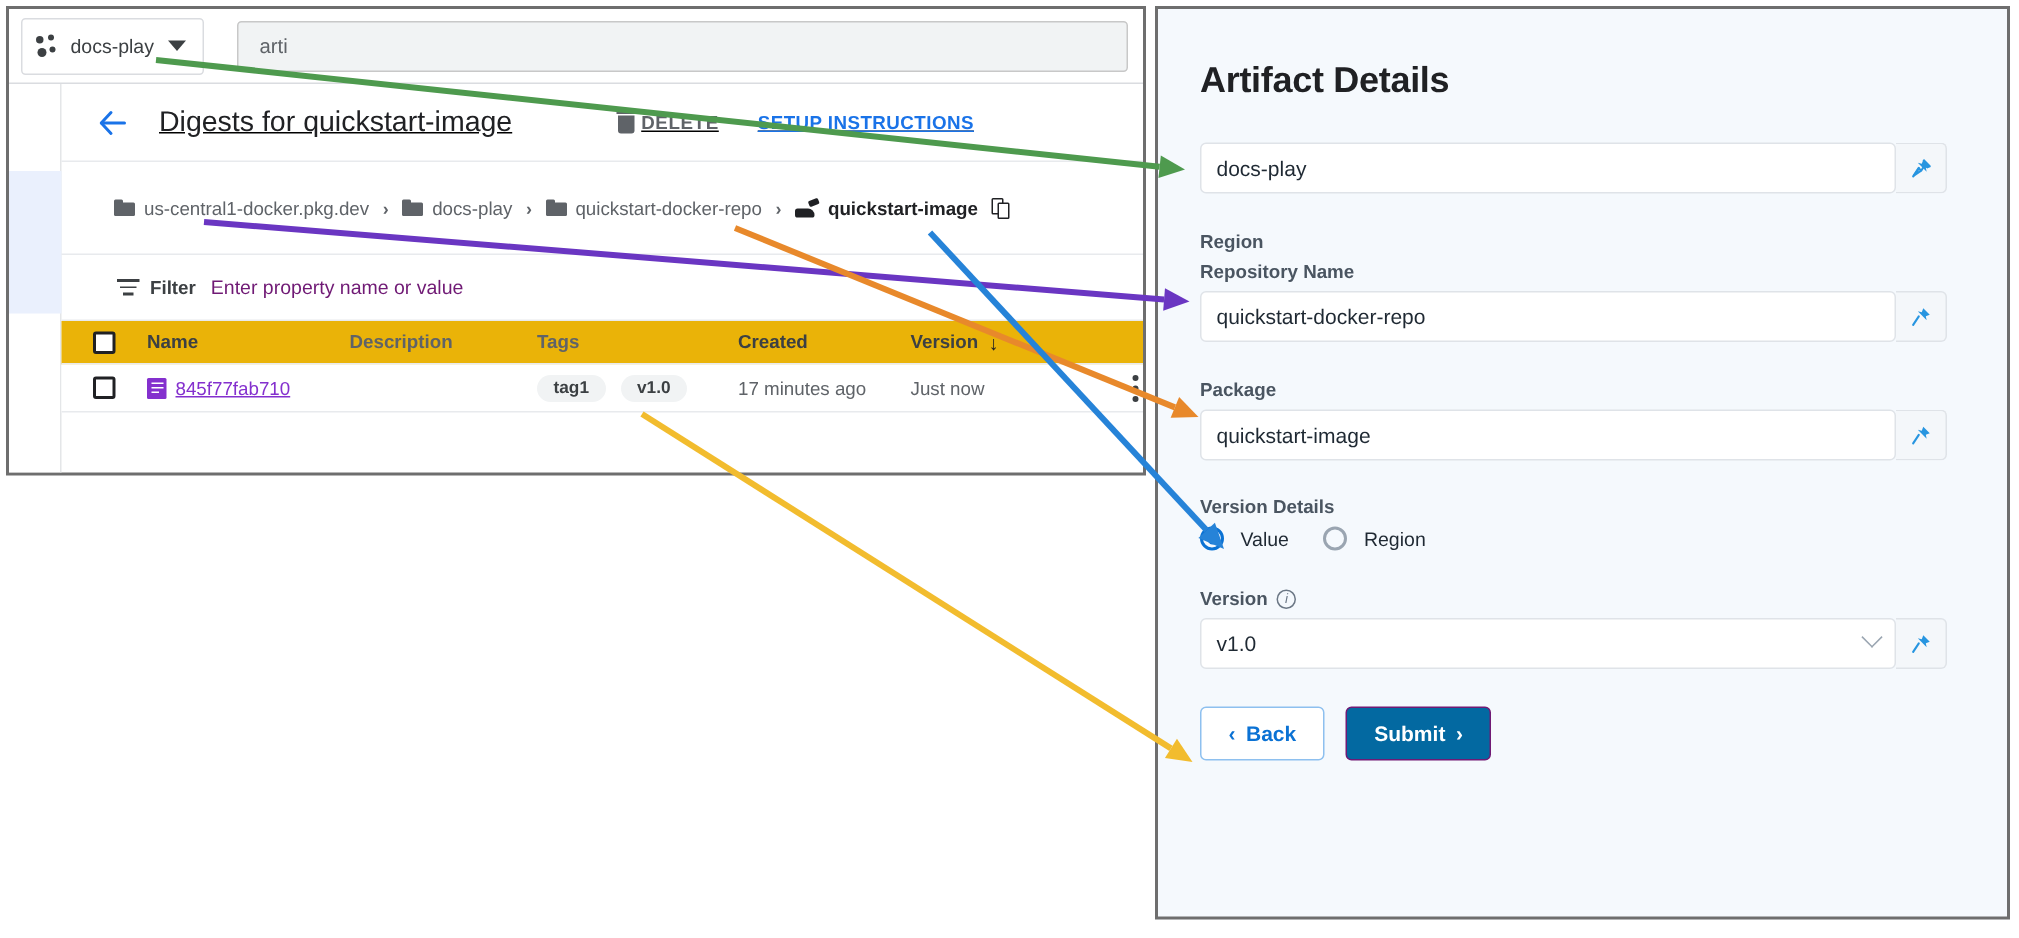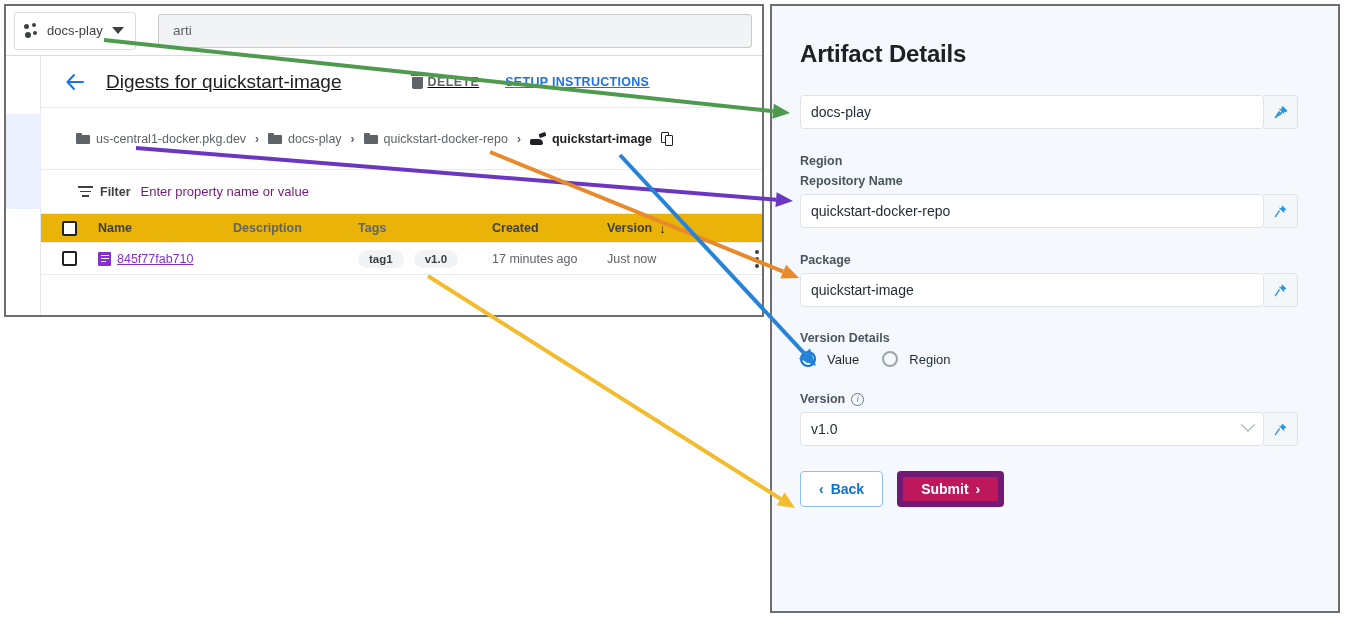--- a/index.html
+++ b/index.html
@@ -244,21 +244,21 @@
     font-size: 9px; line-height: 11px; text-align: center; color: #6b7785;
     font-style: italic; font-weight: normal; flex:0 0 auto;
   }
   .btn-row { display: flex; gap: 14px; margin-top: 18px; }
   .btn {
     height: 36px; border-radius: 4px; display: flex; align-items: center;
     justify-content: center; gap: 7px; font-size: 14px; font-weight: bold;
     cursor: pointer; padding: 0 18px;
   }
   .btn-back { background: #ffffff; border: 1px solid #8ec0ef; color: #0b72d4; }
-  .btn-submit { background: #be185d; border: 6px solid #701a75; color: #ffffff; justify-content: flex-end; }
+  .btn-submit { background: #0369a1; border: 1px solid #701a75; color: #ffffff; justify-content: flex-end; }
 
   
   #arrows { position: absolute; left: 0; top: 0; width: 1346px; height: 625px; pointer-events: none; }
 </style>
 </head>
 <body>
 
 <div id="stage">
 
   <div id="left-panel">

